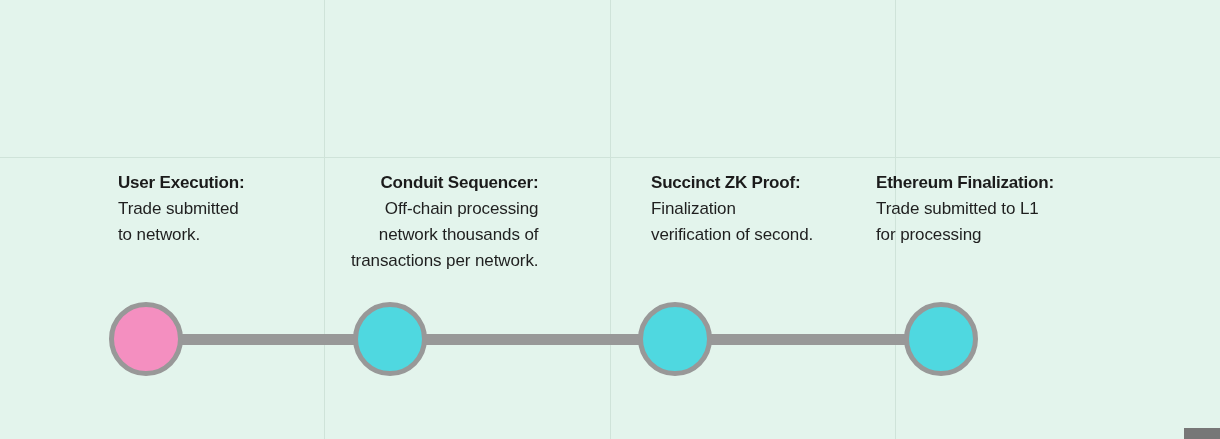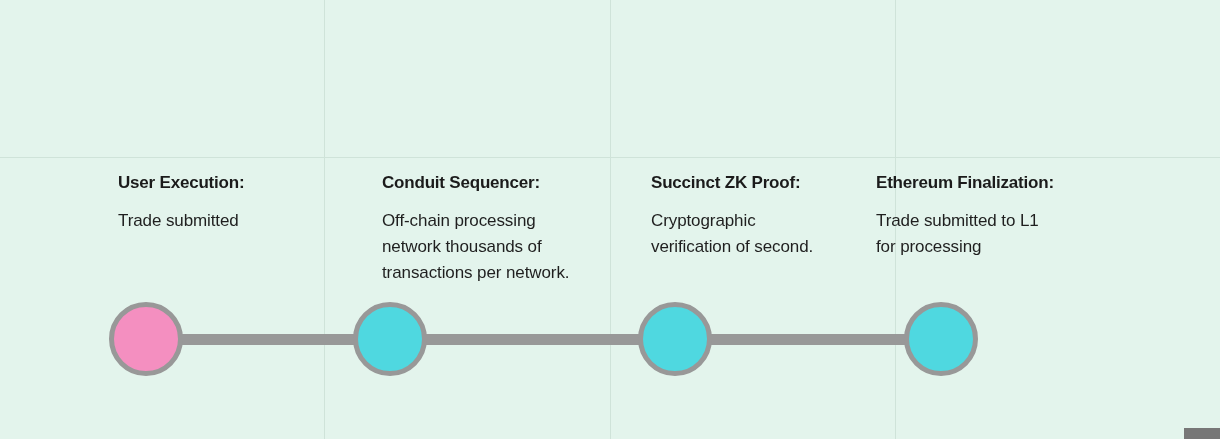--- a/index.html
+++ b/index.html
@@ -59,21 +59,20 @@
     line-height: 26px;
     letter-spacing: -0.2px;
     white-space: nowrap;
   }
   .step-desc {
     font-size: 17px;
     font-weight: normal;
     color: #1f1f1f;
     line-height: 26px;
     letter-spacing: -0.1px;
-    margin-top: 12px;
   }
 
   
   .timeline-layer {
     position: absolute;
     inset: 0;
   }
   .connector {
     position: absolute;
     height: 11px;
@@ -113,34 +112,35 @@
       <div class="node" style="left: 353px; top: 302px; width: 74px; height: 74px; background: rgb(79, 216, 224); border-color: rgb(152, 152, 152);"></div>
       <div class="node" style="left: 638px; top: 302px; width: 74px; height: 74px; background: rgb(79, 216, 224); border-color: rgb(152, 152, 152);"></div>
       <div class="node" style="left: 904px; top: 302px; width: 74px; height: 74px; background: rgb(79, 216, 224); border-color: rgb(152, 152, 152);"></div>
     </div>
 
   <div class="steps-layer">
       <div class="step" style="left: 118px;">
         <div class="step-title">User Execution:</div>
         <div class="step-desc">
           <div>Trade submitted</div>
+          <div>to network.</div>
         </div>
       </div>
-      <div class="step" style="left: 382px;">
+      <div class="step" style="left: 351px; text-align: right;">
         <div class="step-title">Conduit Sequencer:</div>
         <div class="step-desc">
           <div>Off-chain processing</div>
           <div>network thousands of</div>
           <div>transactions per network.</div>
         </div>
       </div>
       <div class="step" style="left: 651px;">
         <div class="step-title">Succinct ZK Proof:</div>
         <div class="step-desc">
-          <div>Cryptographic</div>
+          <div>Finalization</div>
           <div>verification of second.</div>
         </div>
       </div>
       <div class="step" style="left: 876px;">
         <div class="step-title">Ethereum Finalization:</div>
         <div class="step-desc">
           <div>Trade submitted to L1</div>
           <div>for processing</div>
         </div>
       </div>

